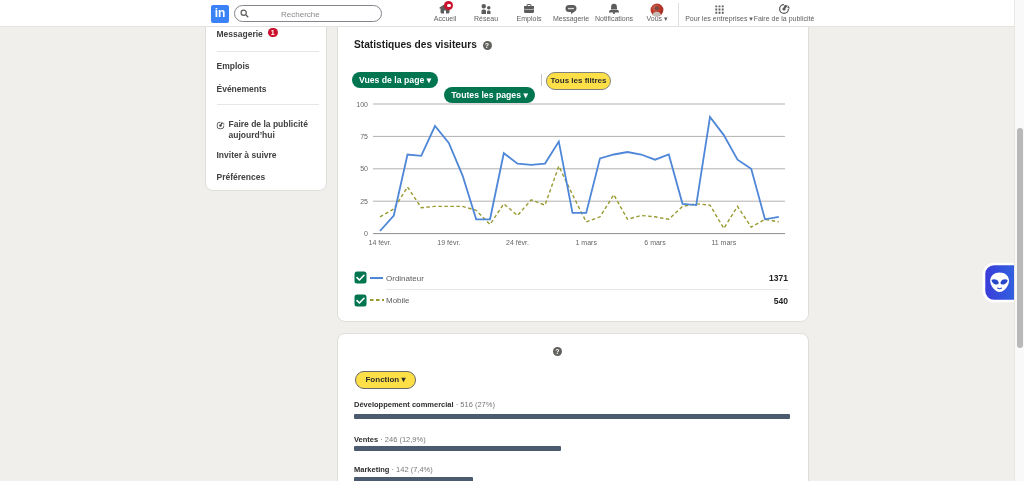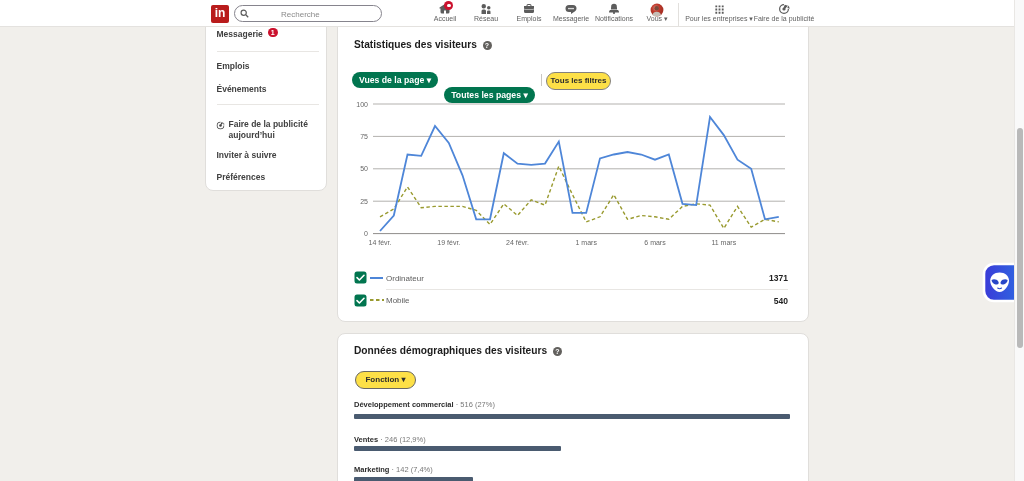--- a/index.html
+++ b/index.html
@@ -17,21 +17,21 @@
 .legendlabel { font-size:8px; color:#5d5d5d; position:absolute; }
 .legendval { font-size:8.5px; font-weight:bold; color:#222; position:absolute; text-align:right; }
 .barlabel { position:absolute; font-size:7.5px; color:#2b2b2b; font-weight:bold;text-align:right; }
 .barlabel span { color:#777; font-weight:normal; }
 .dbar { position:absolute; background:#4a5b70; height:4.5px; border-radius:1px; }
 </style>
 </head>
 <body>
 
 <div class="navbar">
-<div class="abs" style="left:211px; top:5px; width:18px; height:18px; background:#b91c1c; border-radius:2px; color:#fff; font-weight:bold; font-size:12px; text-align:center; line-height:17px;">in</div>
+<div class="abs" style="left:211px; top:5px; width:18px; height:18px; background:#3b82f6; border-radius:2px; color:#fff; font-weight:bold; font-size:12px; text-align:center; line-height:17px;">in</div>
 <div class="abs" style="left:234px; top:5px; width:148px; height:17px; border:1px solid #86848d; border-radius:9px; background:#fff;"></div>
 <svg class="abs" style="left:240px; top:9px;" width="9" height="9" viewBox="0 0 9 9">
       <circle cx="3.7" cy="3.7" r="2.6" fill="none" stroke="#5c5c5c" stroke-width="1.2"></circle>
       <line x1="5.8" y1="5.8" x2="8.2" y2="8.2" stroke="#5c5c5c" stroke-width="1.3"></line>
     </svg>
 <div class="abs" style="left:242px; top:9.5px; font-size:8px; color:#8a8a8a;padding-left:39px;">Recherche</div>
 
 <svg class="abs" style="left:439px; top:3px;" width="12" height="12" viewBox="0 0 24 24">
       <path fill="#5c5c5c" d="M23 9v2h-2v7a3 3 0 0 1-3 3h-4v-6h-4v6H6a3 3 0 0 1-3-3v-7H1V9l11-7 5 3.18V2h3v5.09Z"></path>
     </svg>
@@ -143,21 +143,20 @@
     <rect x="0.5" y="0.5" width="12" height="12" rx="2.5" fill="#01754f"></rect>
     <path d="M3 6.6 5.4 9 10 4.3" fill="none" stroke="#fff" stroke-width="1.6" stroke-linecap="round" stroke-linejoin="round"></path>
   </svg>
 <svg class="abs" style="left:370px; top:299px;" width="14" height="2">
     <line x1="0" y1="1" x2="14" y2="1" stroke="#999a2f" stroke-width="2" stroke-dasharray="3.5,2.5"></line>
   </svg>
 <div class="legendlabel" style="left:386px; top:296px;">Mobile</div>
 <div class="legendval" style="left:688px; top:295.5px; width:100px;">540</div>
 
 <div class="card" style="left:337px; top:333px; width:472px; height:200px;">
-  <div class="abs" style="left:16px; top:11px; font-size:10.2px; font-weight:bold; color:#1c1c1c;">Données démographiques des visiteurs</div>
   <div class="helpcirc" style="left:215px; top:13px;">?</div>
   <div class="pill-outline" style="left:17px; top:37px; width:61px; border-color:#6a6864;">Fonction ▾</div>
   <div class="barlabel" style="left:16px; top:66px;">Développement commercial <span>· 516 (27%)</span></div>
   <div class="dbar" style="left:16px; top:80px; width:436px;"></div>
   <div class="barlabel" style="left:16px; top:100.5px;">Ventes <span>· 246 (12,9%)</span></div>
   <div class="dbar" style="left:16px; top:112px; width:207px;"></div>
   <div class="barlabel" style="left:16px; top:131px;">Marketing <span>· 142 (7,4%)</span></div>
   <div class="dbar" style="left:16px; top:142.5px; width:119px; height:6px;"></div>
 </div>
 

